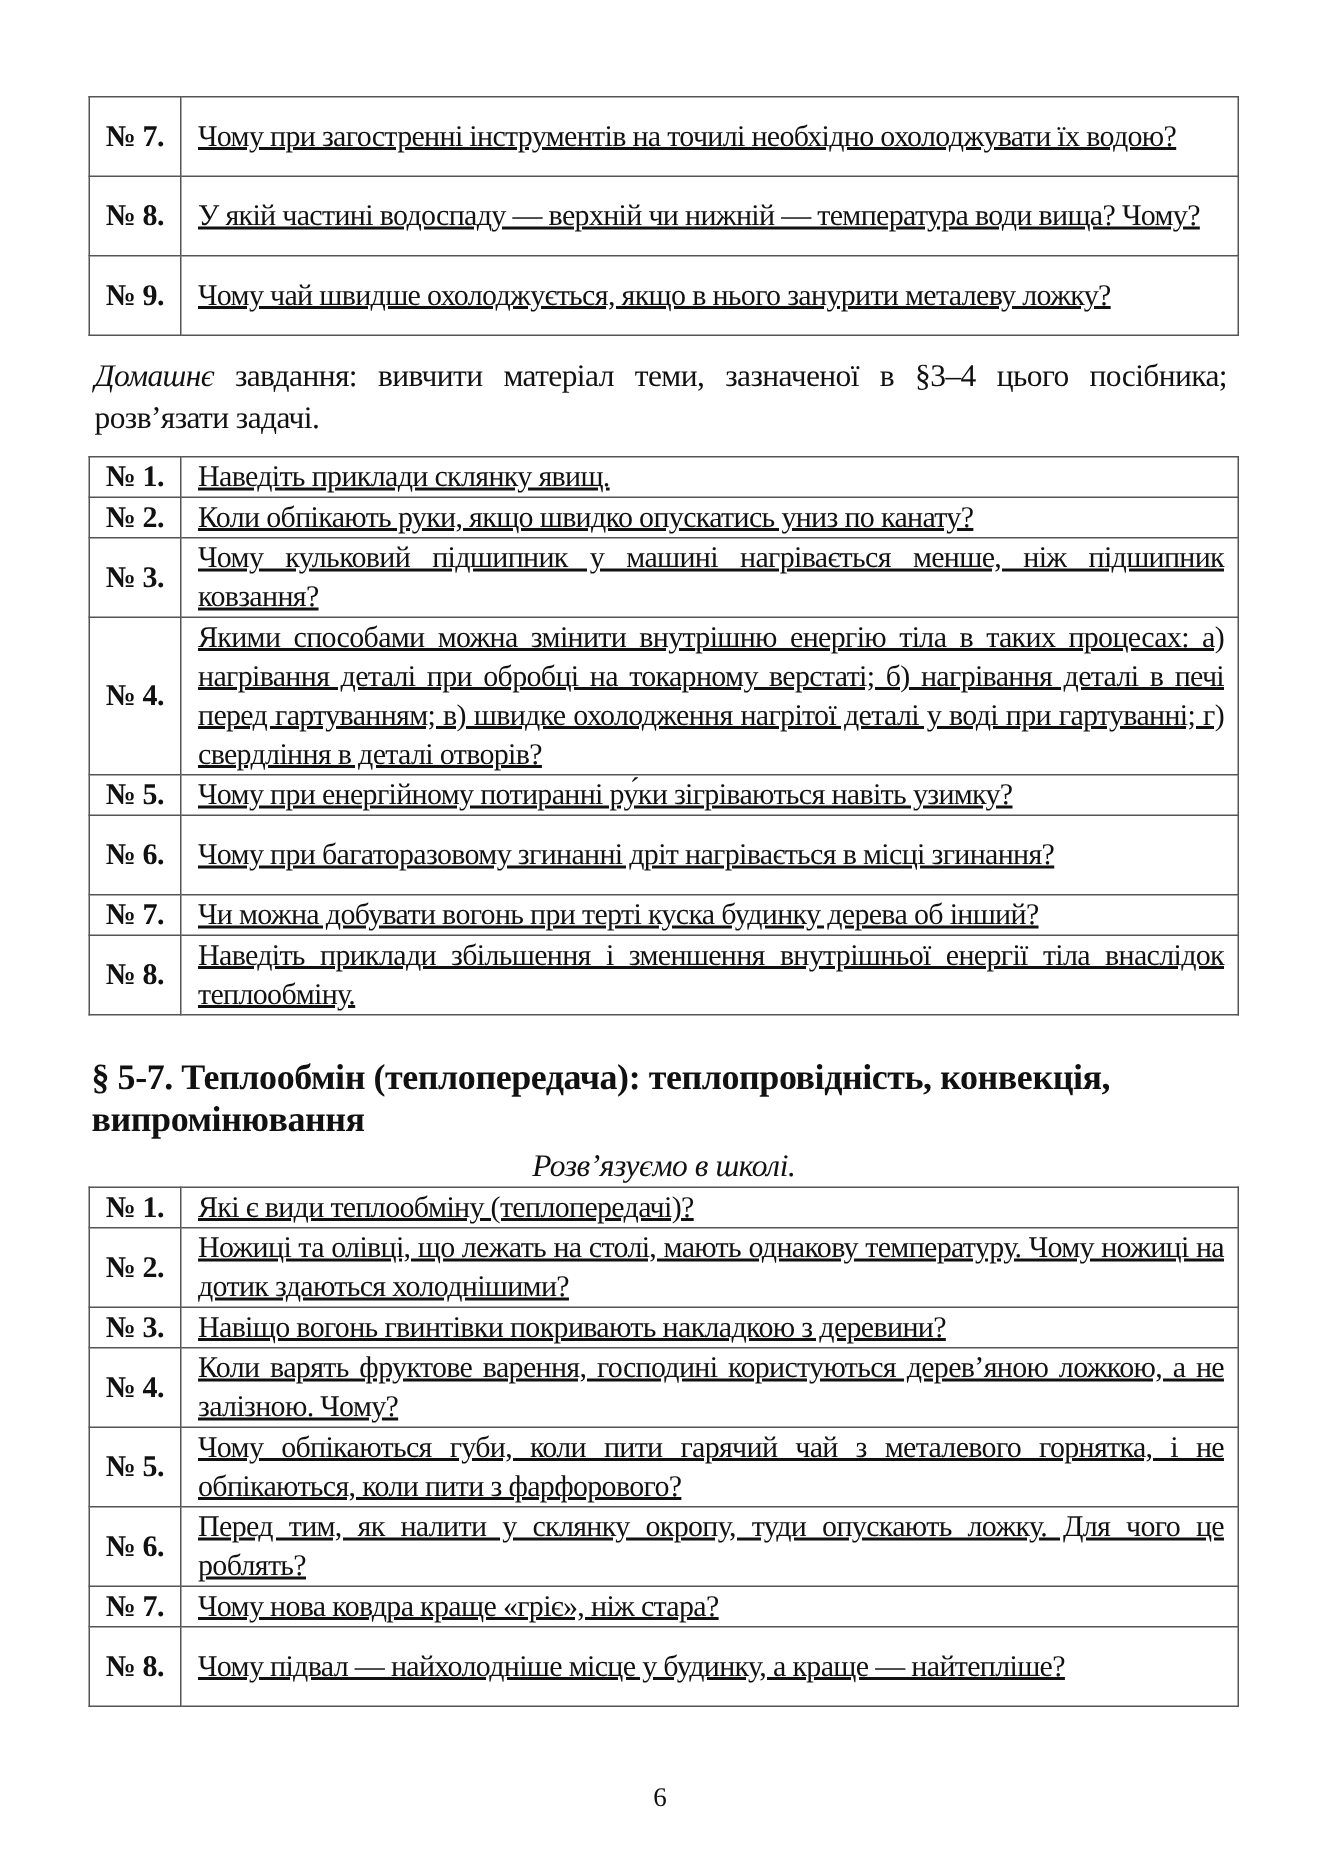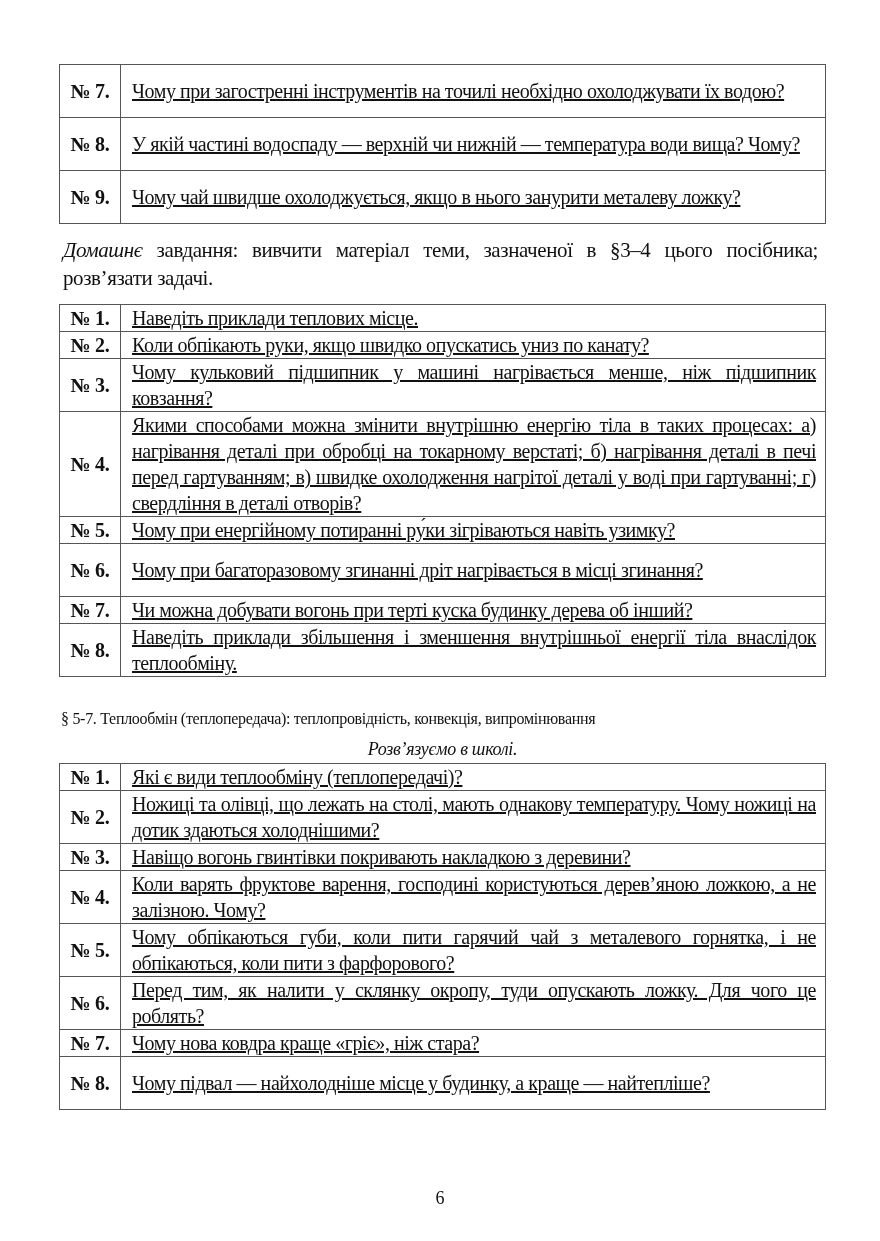--- a/index.html
+++ b/index.html
@@ -20,25 +20,25 @@
   table.q td.txt { text-align: justify; letter-spacing: -0.45px; word-spacing: 0px; text-decoration: underline; }
   table.q tr.one td { height: 26px; }
   table.q tr.two td { height: 52px; }
   table.q tr.four td { height: 104px; margin-top: 43px; }
   .para {
     font-size: 21px; line-height: 28px; text-align: justify; letter-spacing: -0.4px;
     margin: 12px 8px 12px 4px;
   }
   .para em { font-style: italic; }
   .heading {
-    font-size: 16px; line-height: 28px; font-weight: normal; letter-spacing: -0.3px;
+    font-size: 24px; line-height: 28px; font-weight: bold; letter-spacing: -0.3px;
     margin: 28px 0 0 2px;
   }
   .subheading {
-    font-size: 18px; line-height: 28px; font-style: italic; text-align: center;
+    font-size: 21px; line-height: 28px; font-style: italic; text-align: center;
     margin: 2px 0 0 0; letter-spacing: -0.3px;
   }
   .pagenum { position: absolute; top: 1188px; left: 0; width: 880px; text-align: center; font-size: 18px; }
   .tbl1 { margin-top: 0; }
   .tbl2 { margin-top: 0; }
   .tbl3 { margin-top: 0; }
 </style>
 </head>
 <body>
 
@@ -60,21 +60,21 @@
         </tr>
       </tbody>
   </table>
 
   <p class="para"><em>Домашнє</em><span> завдання: вивчити матеріал теми, зазначеної в §3–4 цього посібника; розв’язати задачі.</span></p>
 
   <table class="q tbl2">
     <tbody id="t2">
         <tr class="one">
           <td class="num">№ 1.</td>
-          <td class="txt">Наведіть приклади теплових місце.</td>
+          <td class="txt">Наведіть приклади склянку явищ.</td>
         </tr>
         <tr class="one">
           <td class="num">№ 2.</td>
           <td class="txt">Коли обпікають руки, якщо швидко опускатись униз по канату?</td>
         </tr>
         <tr class="two">
           <td class="num">№ 3.</td>
           <td class="txt">Чому кульковий підшипник у машині нагрівається менше, ніж підшипник ковзання?</td>
         </tr>
         <tr class="four">

